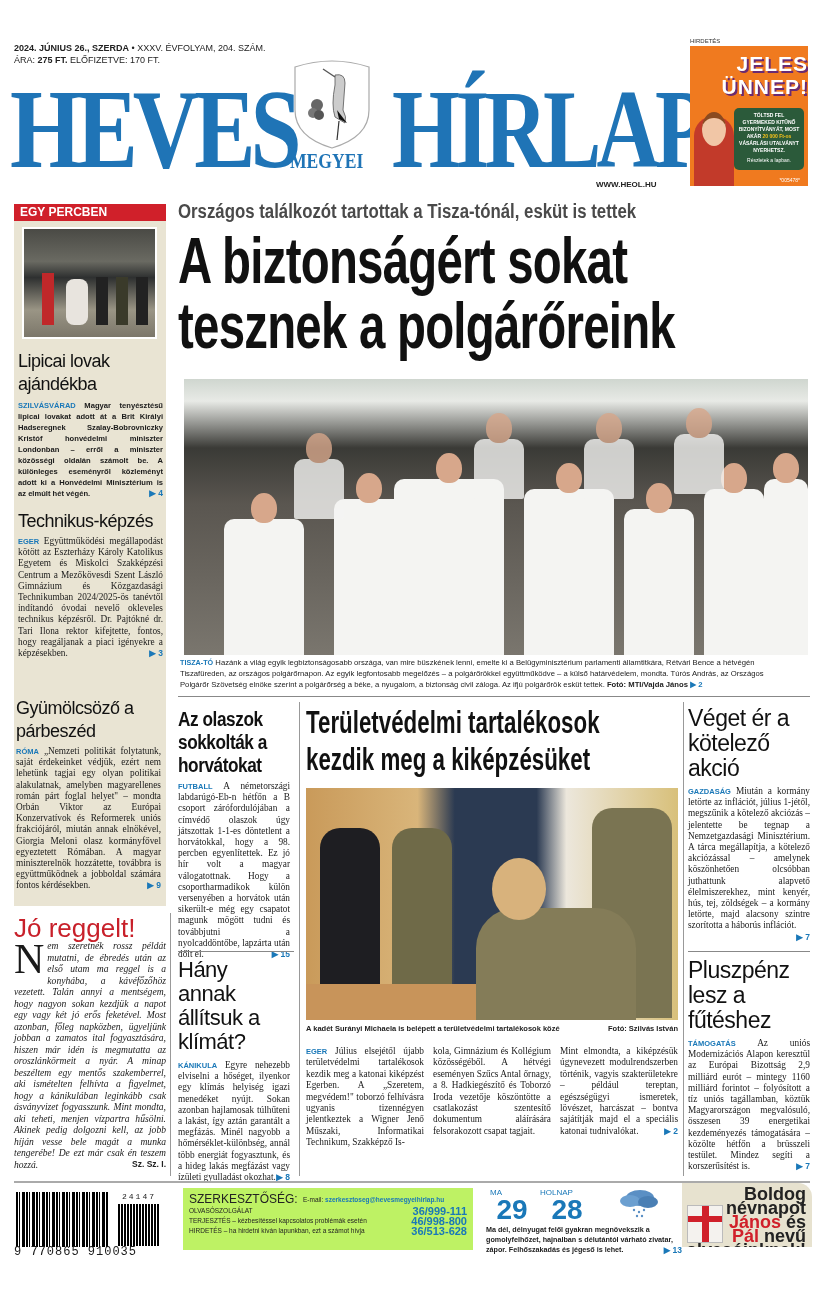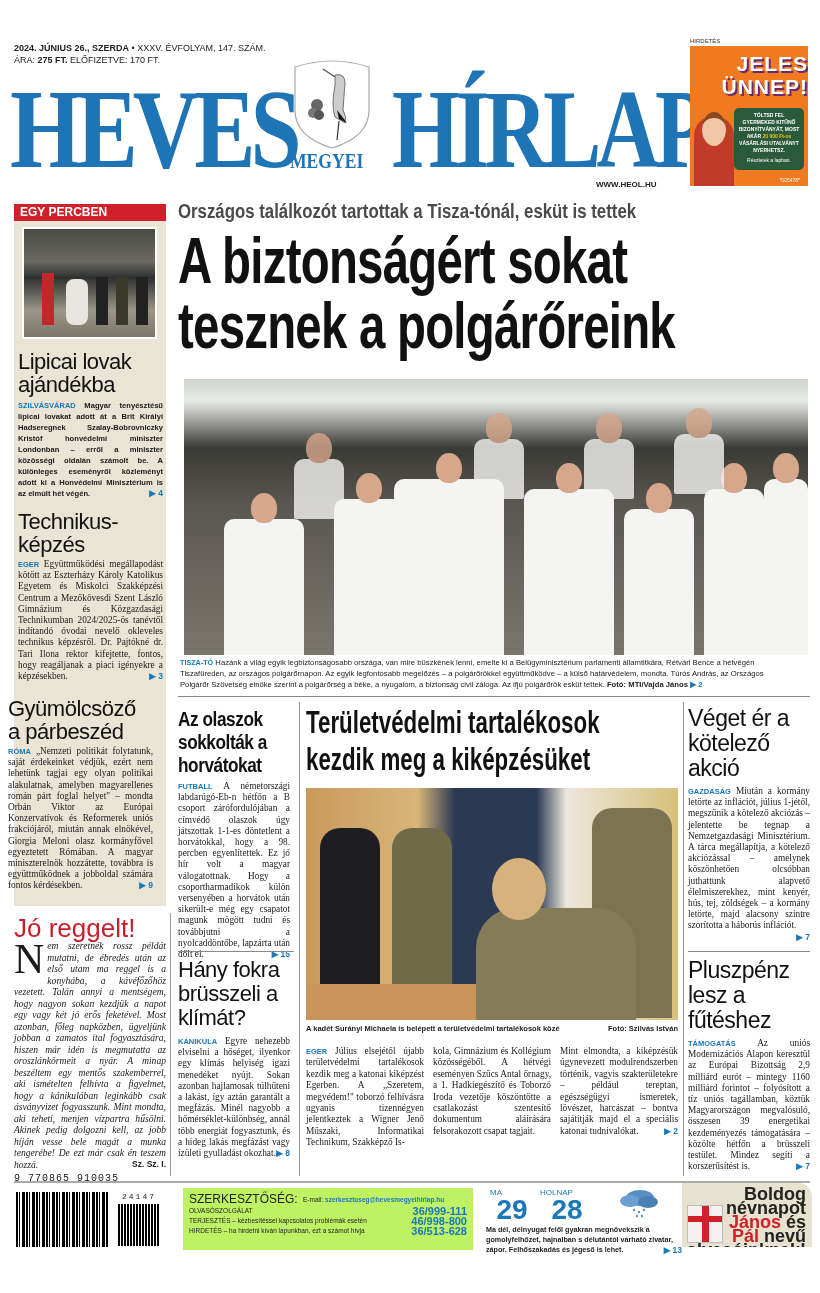--- a/index.html
+++ b/index.html
@@ -20,21 +20,21 @@
 .ad-bubble{position:absolute;left:44px;top:62px;width:70px;height:62px;background:#2b5a3a;border-radius:5px;color:#fff;font-size:5px;line-height:7px;padding:4px;text-align:center;font-weight:bold}
 .ad-bubble .hl{color:#f7c21a}
 .ad-girl{position:absolute;left:4px;top:70px;width:40px;height:70px;background:#c23a2a;border-radius:20px 20px 0 0}
 .ad-girl:before{content:"";position:absolute;left:8px;top:-4px;width:24px;height:28px;background:#f1c6a6;border-radius:50%;border-top:6px solid #8a4a20}
 .ad-code{position:absolute;right:8px;bottom:3px;font-size:5px;color:#fff}
 
 .leftcol{left:14px;top:204px;width:152px;height:702px;background:#e9e4d3}
 .egy{left:14px;top:204px;width:152px;height:17px;background:#d0202a;color:#fff;font-weight:bold;font-size:12px;padding-left:6px;line-height:17px}
 .lphoto{left:22px;top:227px;width:135px;height:112px;background:linear-gradient(#4a4a45 0,#6a6a62 30%,#2e3030 45%,#9a9585 75%,#7c776a 100%);border:2px solid #fff;overflow:hidden}
 .lphoto .p{position:absolute;bottom:12px;width:12px;height:48px;background:#222}
-.lhead{font-size:22px;line-height:23px;color:#111;font-family:"Liberation Sans",sans-serif;letter-spacing:-0.5px}
+.lhead{font-size:18px;line-height:23px;color:#111;font-family:"Liberation Sans",sans-serif;letter-spacing:-0.5px}
 .sbody{font-size:8px;line-height:11px;text-align:justify;color:#1a1a1a}
 .sbody.b{font-weight:bold;font-size:7.6px}
 .serif{font-family:"Liberation Serif",serif;font-size:9.3px;line-height:11.2px}
 .tag{color:#1a78b8;font-weight:bold;font-family:"Liberation Sans",sans-serif;font-size:7.5px}
 .ref{color:#1a78b8;font-weight:bold;float:right;font-family:"Liberation Sans",sans-serif;font-size:8.5px}
 
 .jo{left:14px;top:913px;font-size:26px;color:#c8202a}
 .jobody{left:14px;top:940px;width:152px;font-family:"Liberation Serif",serif;font-style:italic;font-size:9.6px;line-height:11.5px;text-align:justify}
 .drop{float:left;font-family:"Liberation Serif",serif;font-size:42px;line-height:34px;margin:2px 3px 0 0;font-style:normal}
 .vline{left:170px;top:913px;width:1px;height:263px;background:#999}
@@ -51,21 +51,21 @@
 .col2{left:178px;width:115px}
 .centerphoto{left:306px;top:788px;width:372px;height:232px;overflow:hidden;background:linear-gradient(90deg,#c99a5a 0,#d9b57a 30%,#2b3a52 40%,#2b3a52 62%,#ece7dc 70%,#d8c07a 100%)}
 .cap2{left:306px;top:1024px;width:372px;font-size:7.5px;font-weight:bold;color:#222}
 .cbody{top:1046px;width:118px;font-family:"Liberation Serif",serif;font-size:9.3px;line-height:11.4px;text-align:justify}
 .rcol{left:688px;width:122px}
 .vl{width:1px;background:#999}
 
 .foot-hr{left:14px;top:1181px;width:796px;height:2px;background:#aaa}
 .barcode{left:16px;top:1192px;width:92px;height:55px;background:repeating-linear-gradient(90deg,#000 0,#000 2px,#fff 2px,#fff 3px,#000 3px,#000 4px,#fff 4px,#fff 6px,#000 6px,#000 9px,#fff 9px,#fff 10px)}
 .barcode2{left:118px;top:1204px;width:42px;height:42px;background:repeating-linear-gradient(90deg,#000 0,#000 2px,#fff 2px,#fff 3px,#000 3px,#000 5px,#fff 5px,#fff 6px)}
-.bnum{left:14px;top:1173px;font-family:"Liberation Mono",monospace;font-size:10px;letter-spacing:1px}
+.bnum{left:14px;top:1245px;font-family:"Liberation Mono",monospace;font-size:12px;letter-spacing:1px}
 .bnum2{left:122px;top:1192px;font-family:"Liberation Mono",monospace;font-size:8px;letter-spacing:2px}
 .szerk{left:183px;top:1188px;width:290px;height:62px;background:#bef264;padding:4px 6px}
 .szerk .t{font-size:12px;color:#222}
 .szerk .em{font-size:6.5px;color:#222;position:absolute;left:120px;top:8px}
 .szerk .em span{color:#1a78b8;font-weight:bold}
 .srow{display:flex;justify-content:space-between;font-size:6.5px;color:#222;line-height:10px}
 .srow .n{color:#1a78b8;font-weight:bold;font-size:11px}
 .wlabel{font-weight:normal;color:#1a78b8;font-size:8px;}
 .wnum{font-weight:bold;color:#1a78b8;font-size:28px;line-height:26px;text-align:center}
 .wtext{left:486px;top:1225px;width:196px;font-size:7.2px;line-height:10px;font-weight:bold;color:#222}
@@ -74,21 +74,21 @@
 .gift{position:absolute;left:5px;top:22px;width:36px;height:38px;background:#f4f2ee;border:1px solid #bbb}
 .gift:before{content:"";position:absolute;left:14px;top:0;width:7px;height:100%;background:#d0202a}
 .gift:after{content:"";position:absolute;left:0;top:10px;width:100%;height:6px;background:#d0202a}
 .ntext{position:absolute;right:6px;top:4px;text-align:right;font-weight:bold;font-size:18px;line-height:14px;color:#222}
 .ntext .red{color:#d0202a}
 </style>
 </head>
 <body>
 
 <div class="abs meta">
-  <div><b>2024. JÚNIUS 26., SZERDA</b> • <span>XXXV. ÉVFOLYAM, 147. SZÁM.</span></div>
+  <div><b>2024. JÚNIUS 26., SZERDA</b> • <span>XXXV. ÉVFOLYAM, 204. SZÁM.</span></div>
   <div><span>ÁRA:</span> <b>275 FT.</b> <span>ELŐFIZETVE: 170 FT.</span></div>
 </div>
 <div class="abs logo">HEVES</div>
 <svg class="abs crest" viewBox="0 0 90 95">
   <path d="M8 12 Q45 0 82 12 L82 55 Q82 82 45 93 Q8 82 8 55 Z" fill="#fff" stroke="#aaa" stroke-width="1.2"></path>
   <path d="M48 20 Q58 18 58 28 L56 55 Q60 62 58 68 L48 62 Q44 50 48 30 Z" fill="#ccc" stroke="#555" stroke-width="0.8"></path>
   <path d="M50 55 L60 68 L52 64 Z" fill="#111"></path>
   <line x1="52" y1="66" x2="50" y2="85" stroke="#333" stroke-width="1.2"></line>
   <line x1="48" y1="22" x2="36" y2="14" stroke="#555" stroke-width="1.4"></line>
   <circle cx="30" cy="50" r="6" fill="#666"></circle>
@@ -126,21 +126,21 @@
 <div class="abs" style="left:18px;top:350px;width:145px">
   <div class="lhead">Lipicai lovak ajándékba</div>
   <div class="sbody b" style="margin-top:4px"><span class="tag">SZILVÁSVÁRAD</span> <span>Magyar tenyésztésű lipicai lovakat adott át a Brit Királyi Hadseregnek Szalay-Bobrovniczky Kristóf honvédelmi miniszter Londonban – erről a miniszter közösségi oldalán számolt be. A különleges eseményről közleményt adott ki a Honvédelmi Minisztérium is az elmúlt hét végén.</span> <span class="ref">▶ 4</span></div>
 </div>
 
 <div class="abs" style="left:18px;top:510px;width:145px">
   <div class="lhead">Technikus-képzés</div>
   <div class="sbody serif" style="margin-top:3px"><span class="tag">EGER</span> <span>Együttműködési megállapodást kötött az Eszterházy Károly Katolikus Egyetem és Miskolci Szakképzési Centrum a Mezőkövesdi Szent László Gimnázium és Közgazdasági Technikumban 2024/2025-ös tanévtől indítandó óvodai nevelő okleveles technikus képzésről. Dr. Pajtókné dr. Tari Ilona rektor kifejtette, fontos, hogy reagáljanak a piaci igényekre a képzésekben.</span> <span class="ref">▶ 3</span></div>
 </div>
 
-<div class="abs" style="left:8px;top:697px;width:145px">
+<div class="abs" style="left:16px;top:697px;width:145px">
   <div class="lhead">Gyümölcsöző a párbeszéd</div>
   <div class="sbody serif" style="margin-top:3px"><span class="tag">RÓMA</span> <span>„Nemzeti politikát folytatunk, saját érdekeinket védjük, ezért nem lehetünk tagjai egy olyan politikai alakulatnak, amelyben magyarellenes román párt foglal helyet" – mondta Orbán Viktor az Európai Konzervatívok és Reformerek uniós frakciójáról, miután annak elnökével, Giorgia Meloni olasz kormányfővel egyeztetett Rómában. A magyar miniszterelnök hozzátette, továbbra is együttműködnek a jobboldal számára fontos kérdésekben.</span> <span class="ref">▶ 9</span></div>
 </div>
 
 <div class="abs jo">Jó reggelt!</div>
 <div class="abs jobody">
   <span class="drop">N</span><span>em szeretnék rossz példát mutatni, de ébredés után az első utam ma reggel is a konyhába, a kávéfőzőhöz vezetett. Talán annyi a mentségem, hogy nagyon sokan kezdjük a napot egy vagy két jó erős feketével. Most azonban, főleg napközben, ügyeljünk jobban a zamatos ital fogyasztására, hiszen már idén is megmutatta az oroszlánkörmeit a nyár. A minap beszéltem egy mentős szakemberrel, aki ismételten felhívta a figyelmet, hogy a kánikulában leginkább csak ásványvizet fogyasszunk. Mint mondta, aki teheti, menjen vízpartra hűsölni. Akinek pedig dolgozni kell, az jobb híján vesse bele magát a munka tengerébe! De ezt már csak én teszem hozzá.</span>
   <span class="ref" style="color:#222;font-style:normal">Sz. Sz. I.</span>
 </div>
 <div class="abs vline"></div>
@@ -169,21 +169,21 @@
 <div class="abs hr" style="left:178px;top:696px;width:632px"></div>
 
 <div class="abs col2" style="top:708px">
   <div class="h2" style="font-size: 20px; line-height: 23px; transform: scaleX(0.86); transform-origin: left top; white-space: normal; width: 128px;">Az olaszok sokkolták a horvátokat</div>
   <div class="sbody serif" style="margin-top:4px;width:112px"><span class="tag">FUTBALL</span> <span>A németországi labdarúgó-Eb-n hétfőn a B csoport zárófordulójában a címvédő olaszok úgy játszottak 1-1-es döntetlent a horvátokkal, hogy a 98. percben egyenlítettek. Ez jó hír volt a magyar válogatottnak. Hogy a csoportharmadikok külön versenyében a horvátok után sikerült-e még egy csapatot magunk mögött tudni és továbbjutni a nyolcaddöntőbe, lapzárta után dőlt el.</span> <span class="ref">▶ 15</span></div>
 </div>
 
 <div class="abs hr" style="left:178px;top:951px;width:116px"></div>
 
 <div class="abs col2" style="top:958px">
-  <div class="lhead" style="font-size:22px;line-height:24px;width:110px">Hány fokra brüsszeli a klímát?</div>
+  <div class="lhead" style="font-size:22px;line-height:24px;width:110px">Hány annak állítsuk a klímát?</div>
   <div class="sbody serif" style="margin-top:6px;width:112px"><span class="tag">KÁNIKULA</span> <span>Egyre nehezebb elviselni a hőséget, ilyenkor egy klímás helyiség igazi menedéket nyújt. Sokan azonban hajlamosak túlhűteni a lakást, így aztán garantált a megfázás. Minél nagyobb a hőmérséklet-különbség, annál több energiát fogyasztunk, és a hideg lakás megfázást vagy ízületi gyulladást okozhat.</span> <span class="ref">▶ 8</span></div>
 </div>
 
 <div class="abs vl" style="left:299px;top:702px;height:474px"></div>
 
 <div class="abs" style="left:306px;top:704px;font-size:31px;line-height:37px;font-weight:bold;transform:scaleX(0.72);transform-origin:left top;white-space:nowrap;color:#111">
   <div>Területvédelmi tartalékosok</div>
   <div>kezdik meg a kiképzésüket</div>
 </div>
 <div class="abs centerphoto">
@@ -192,21 +192,21 @@
   <div style="position:absolute;left:286px;top:20px;width:80px;height:210px;background:#7a7452;border-radius:20px 20px 0 0"></div>
   <div style="position:absolute;left:170px;top:120px;width:160px;height:112px;background:#847c58;border-radius:40px 40px 0 0"></div>
   <div style="position:absolute;left:186px;top:70px;width:54px;height:62px;background:#d8b27c;border-radius:50%"></div>
   <div style="position:absolute;left:0;top:196px;width:170px;height:36px;background:#c8945a"></div>
 </div>
 <div class="abs cap2">
   <span>A kadét Surányi Michaela is belépett a területvédelmi tartalékosok közé</span>
   <span style="float:right">Fotó: Szilvás István</span>
 </div>
 <div class="abs cbody" style="left:306px"><span class="tag">EGER</span> <span>Július elsejétől újabb területvédelmi tartalékosok kezdik meg a katonai kiképzést Egerben. A „Szeretem, megvédem!" toborzó felhívásra ugyanis tizennégyen jelentkeztek a Wigner Jenő Műszaki, Informatikai Technikum, Szakképző Is-</span></div>
-<div class="abs cbody" style="left:433px"><span>kola, Gimnázium és Kollégium közösségéből. A hétvégi eseményen Szűcs Antal őrnagy, a 1. Hadkiegészítő és Toborzó Iroda vezetője köszöntötte a csatlakozást szentesítő dokumentum aláírására felsorakozott csapat tagjait.</span></div>
+<div class="abs cbody" style="left:433px"><span>kola, Gimnázium és Kollégium közösségéből. A hétvégi eseményen Szűcs Antal őrnagy, a 8. Hadkiegészítő és Toborzó Iroda vezetője köszöntötte a csatlakozást szentesítő dokumentum aláírására felsorakozott csapat tagjait.</span></div>
 <div class="abs cbody" style="left:560px"><span>Mint elmondta, a kiképzésük úgynevezett modulrendszerben történik, vagyis szakterületekre – például tereptan, egészségügyi ismeretek, lövészet, harcászat – bontva sajátítják majd el a speciális katonai tudnivalókat.</span> <span class="ref">▶ 2</span></div>
 
 <div class="abs vl" style="left:683px;top:702px;height:474px"></div>
 
 <div class="abs rcol" style="top:706px">
   <div class="lhead" style="font-size:23px;line-height:25px;width:118px">Véget ér a kötelező akció</div>
   <div class="sbody serif" style="margin-top:5px"><span class="tag">GAZDASÁG</span> <span>Miután a kormány letörte az inflációt, július 1-jétől, megszűnik a kötelező akciózás – jelentette be tegnap a Nemzetgazdasági Minisztérium. A tárca megállapítja, a kötelező akciózással – amelynek köszönhetően olcsóbban juthattunk alapvető élelmiszerekhez, mint kenyér, hús, tej, zöldségek – a kormány letörte, majd alacsony szintre szorította a háborús inflációt.</span> <span class="ref">▶ 7</span></div>
 </div>
 <div class="abs hr" style="left:688px;top:951px;width:122px"></div>
 

